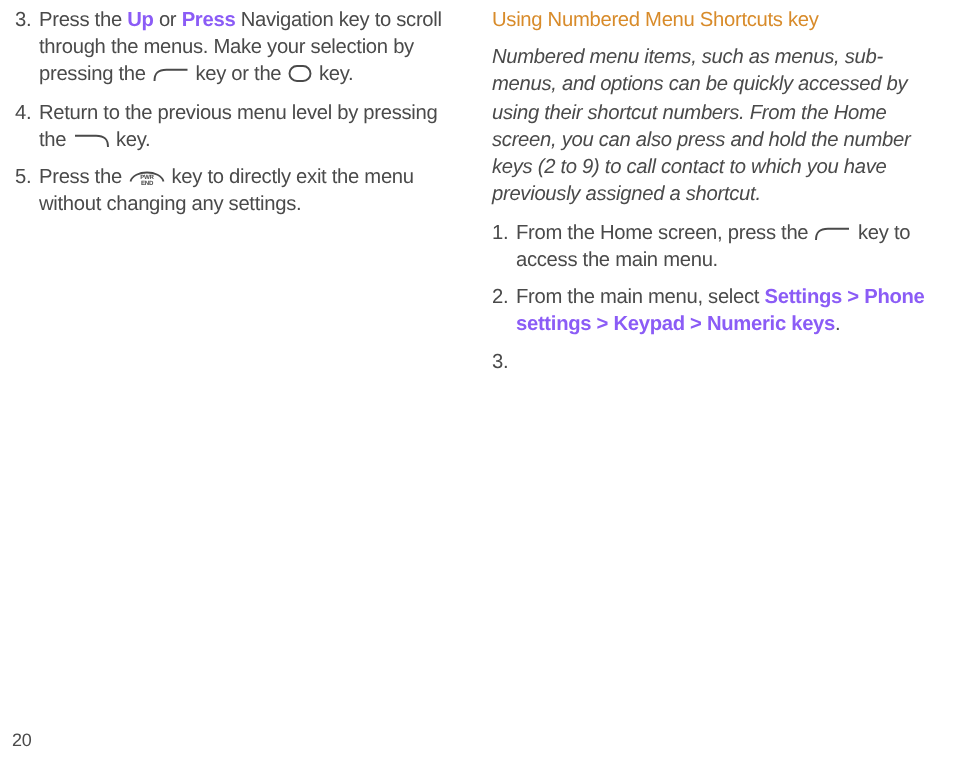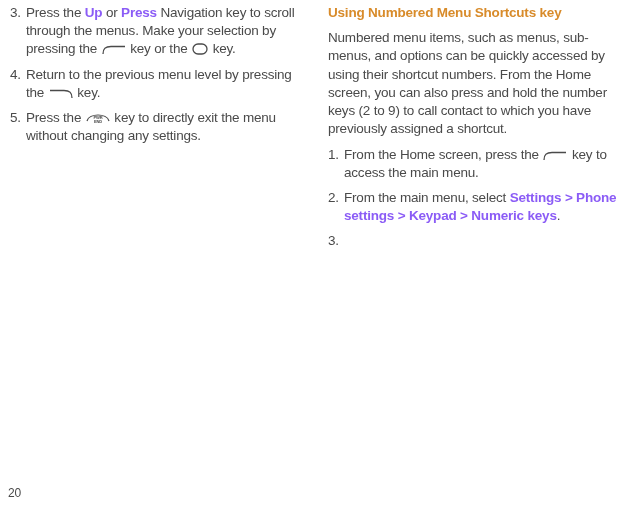--- a/index.html
+++ b/index.html
@@ -36,26 +36,27 @@
     padding-left: 16px;
     margin-bottom: 7px;
   }
   li.step .num {
     position: absolute;
     left: 0;
     top: 0;
   }
   .heading {
     color: #d88b2a;
-    font-weight: bold;
+    font-weight: normal;
     font-size: 13.5px;
     margin-bottom: 7px;
   }
   .para {
     margin-bottom: 7px;
+    font-style: italic;
   }
   .b { font-weight: bold; color: #8b5cf6; }
   .pagenum {
     position: absolute;
     left: 8px;
     bottom: 14px;
     font-size: 12px;
     color: #4a4a4a;
   }
   svg.keyicon {

